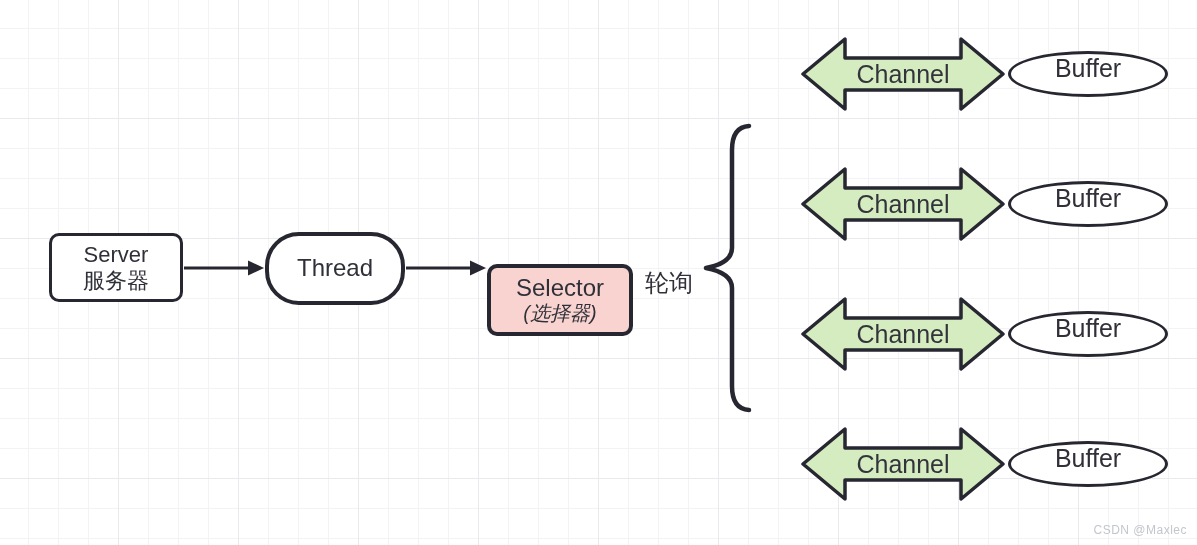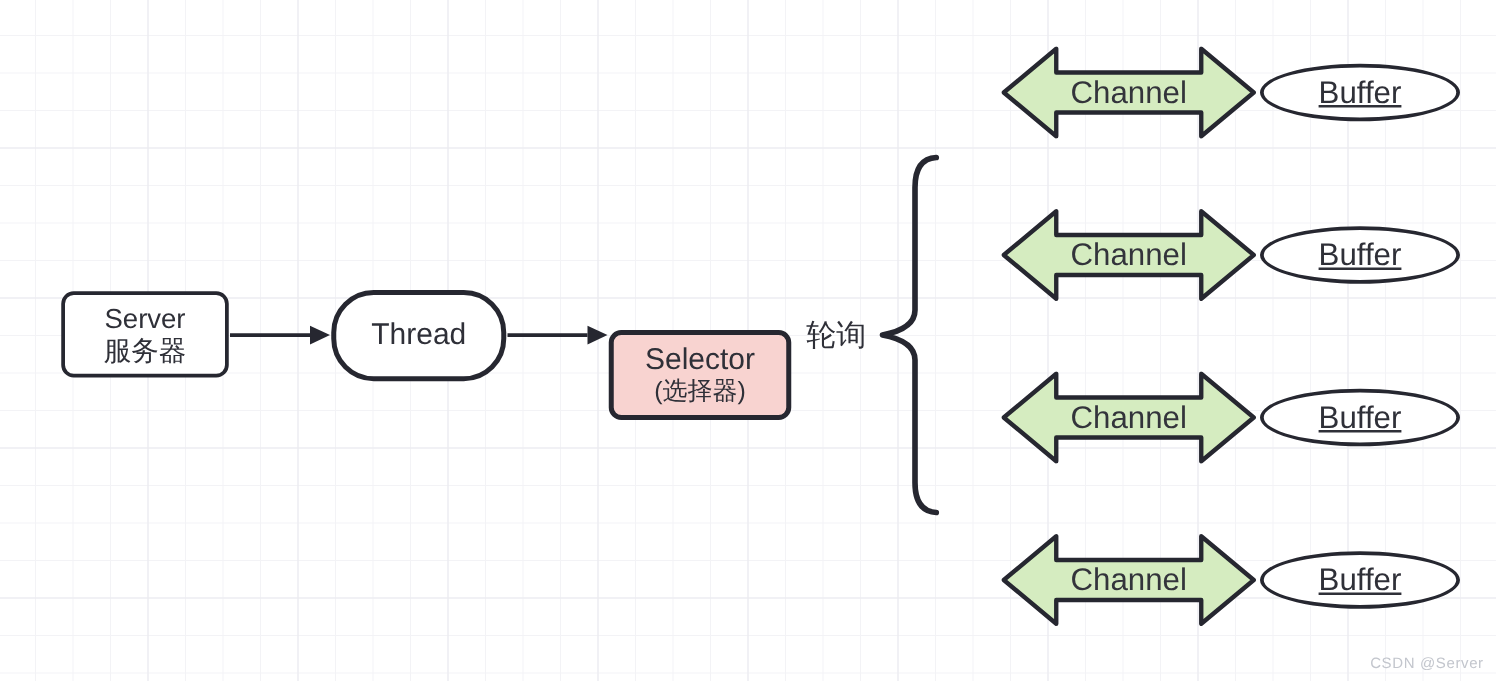--- a/index.html
+++ b/index.html
@@ -46,24 +46,24 @@
     text-align: right;
   }
   .selector-box {
     left: 487px; top: 242px; width: 146px; height: 72px;
     border-radius: 10px;
     border-width: 4px;
     background: #f8d3d0;
     font-size: 24px;
     margin-top: 22px;
   }
-  .selector-box .sub { font-size: 20px; }
+  .selector-box .sub { font-size: 20px; font-style: italic; }
   .polling-label {
     position: absolute;
-    left: 638px; top: 253px; width: 62px; height: 30px;
+    left: 638px; top: 268px; width: 62px; height: 30px;
     font-size: 24px;
     color: #2f3038;
     display: flex; align-items: center; justify-content: center;
   }
   .overlay {
     position: absolute;
     left: 0; top: 0; width: 1197px; height: 545px;
     pointer-events: none;
   }
   .channel {
@@ -78,24 +78,23 @@
     font-size: 25px;
     color: #33343b;
     text-align: center;
   }
   .buffer {
     position: absolute;
     left: 1008px; width: 160px; height: 46px;
     background: #ffffff;
     border: 3px solid #262730;
     border-radius: 50%;
-    display: flex; align-items: center; justify-content: center;
+    display: flex; align-items: flex-start; justify-content: center;
     font-size: 25px;
     color: #2f3038;
-    text-decoration: underline;
   }
   .row-0 .channel-pos { top: 37px; }
   .row-1 .channel-pos { top: 167px; }
   .row-2 .channel-pos { top: 297px; }
   .row-3 .channel-pos { top: 427px; }
   .row-0 .buffer-pos { top: 51px; }
   .row-1 .buffer-pos { top: 181px; }
   .row-2 .buffer-pos { top: 311px; }
   .row-3 .buffer-pos { top: 441px; }
   .watermark {
@@ -180,15 +179,15 @@
       <svg width="204" height="74" viewBox="0 0 204 74">
         <polygon points="2,37 44,2 44,21 160,21 160,2 202,37 160,72 160,53 44,53 44,72" fill="#d5ecc0" stroke="#262730" stroke-width="3.5" stroke-linejoin="round"></polygon>
       </svg>
       <div class="label">Channel</div>
     </div>
     <div class="buffer buffer-pos">
       <span>Buffer</span>
     </div>
   </div>
 
-  <div class="watermark">CSDN @Server</div>
+  <div class="watermark">CSDN @Maxlec</div>
 
 </div>
 
 </body></html>

